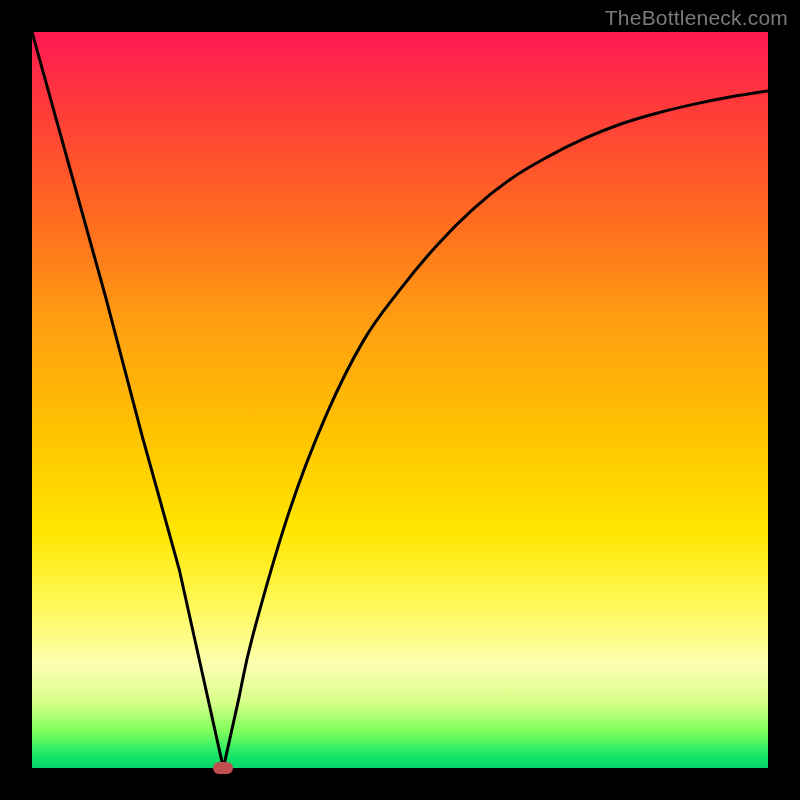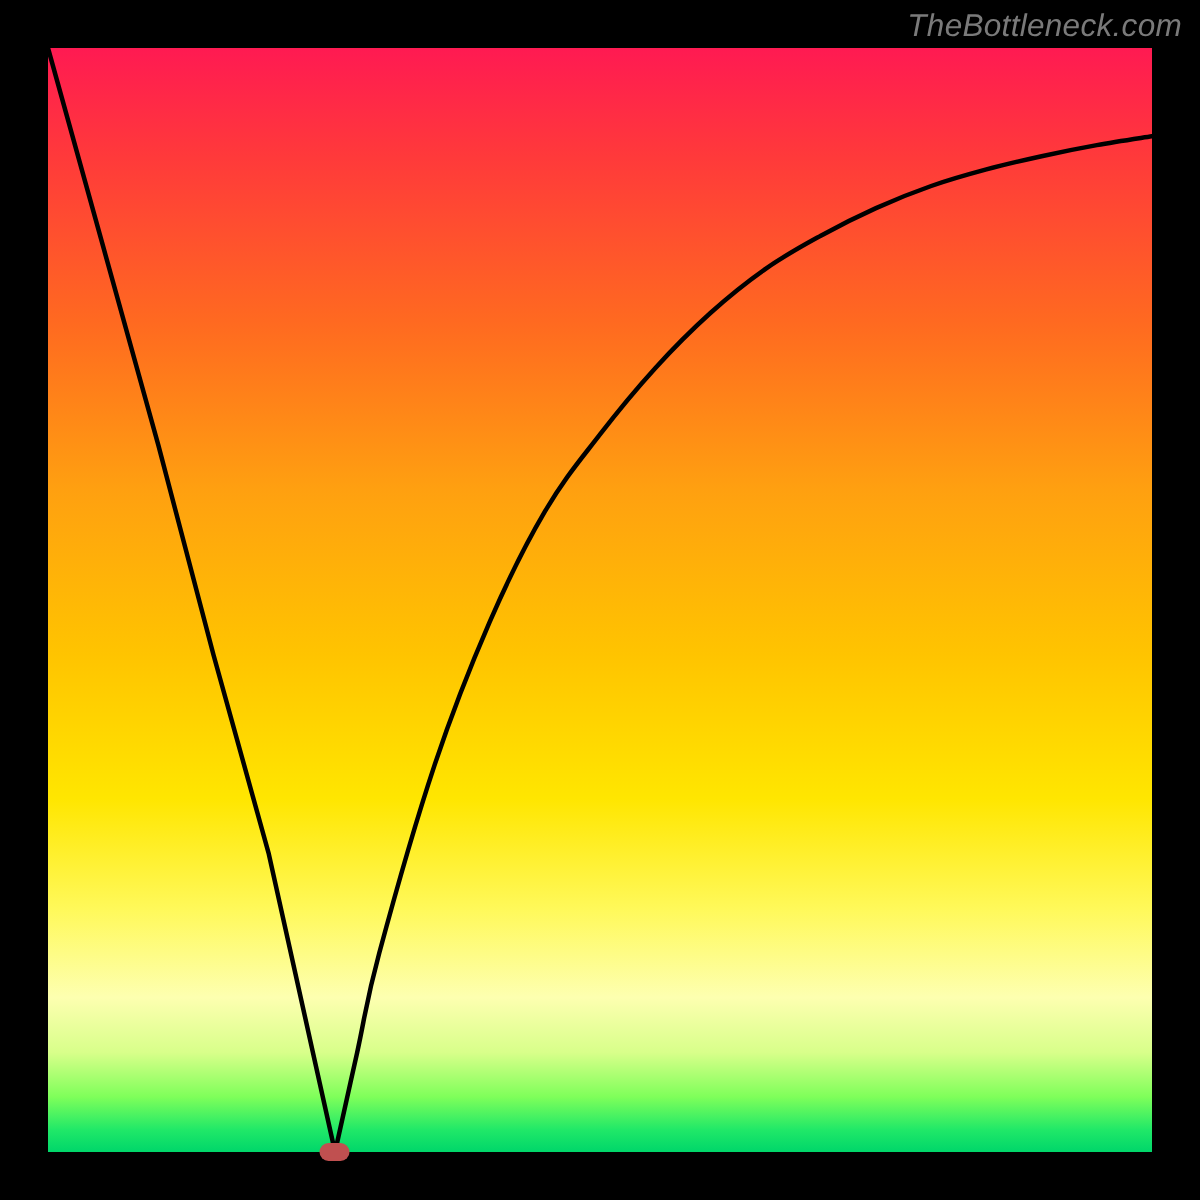--- a/index.html
+++ b/index.html
@@ -8,21 +8,20 @@
     width: 800px;
     height: 800px;
     background: #000;
     overflow: hidden;
   }
   .frame {
     position: relative;
     width: 800px;
     height: 800px;
     background: #000;
-    font-style: italic;
   }
   .plot-area {
     position: absolute;
     left: 32px;
     top: 32px;
     width: 736px;
     height: 736px;
     background: linear-gradient(to bottom,
       #ff1a52 0%,
       #ff3a3a 10%,

